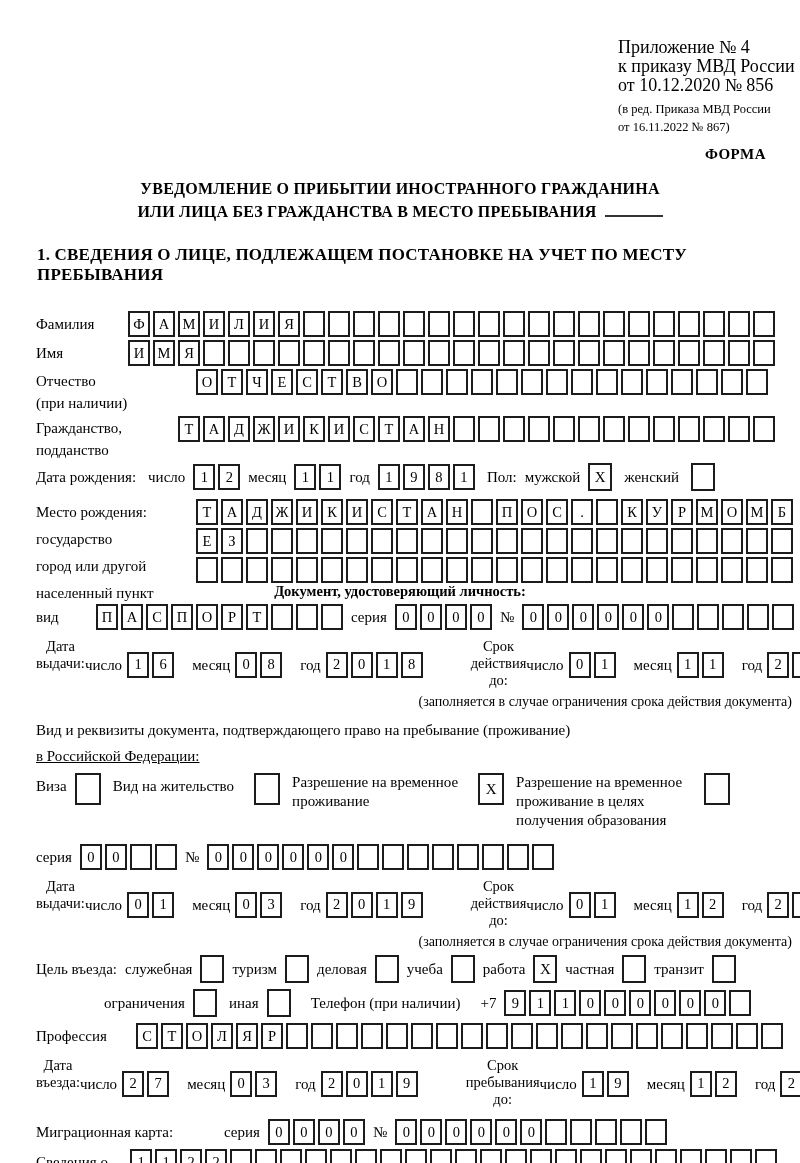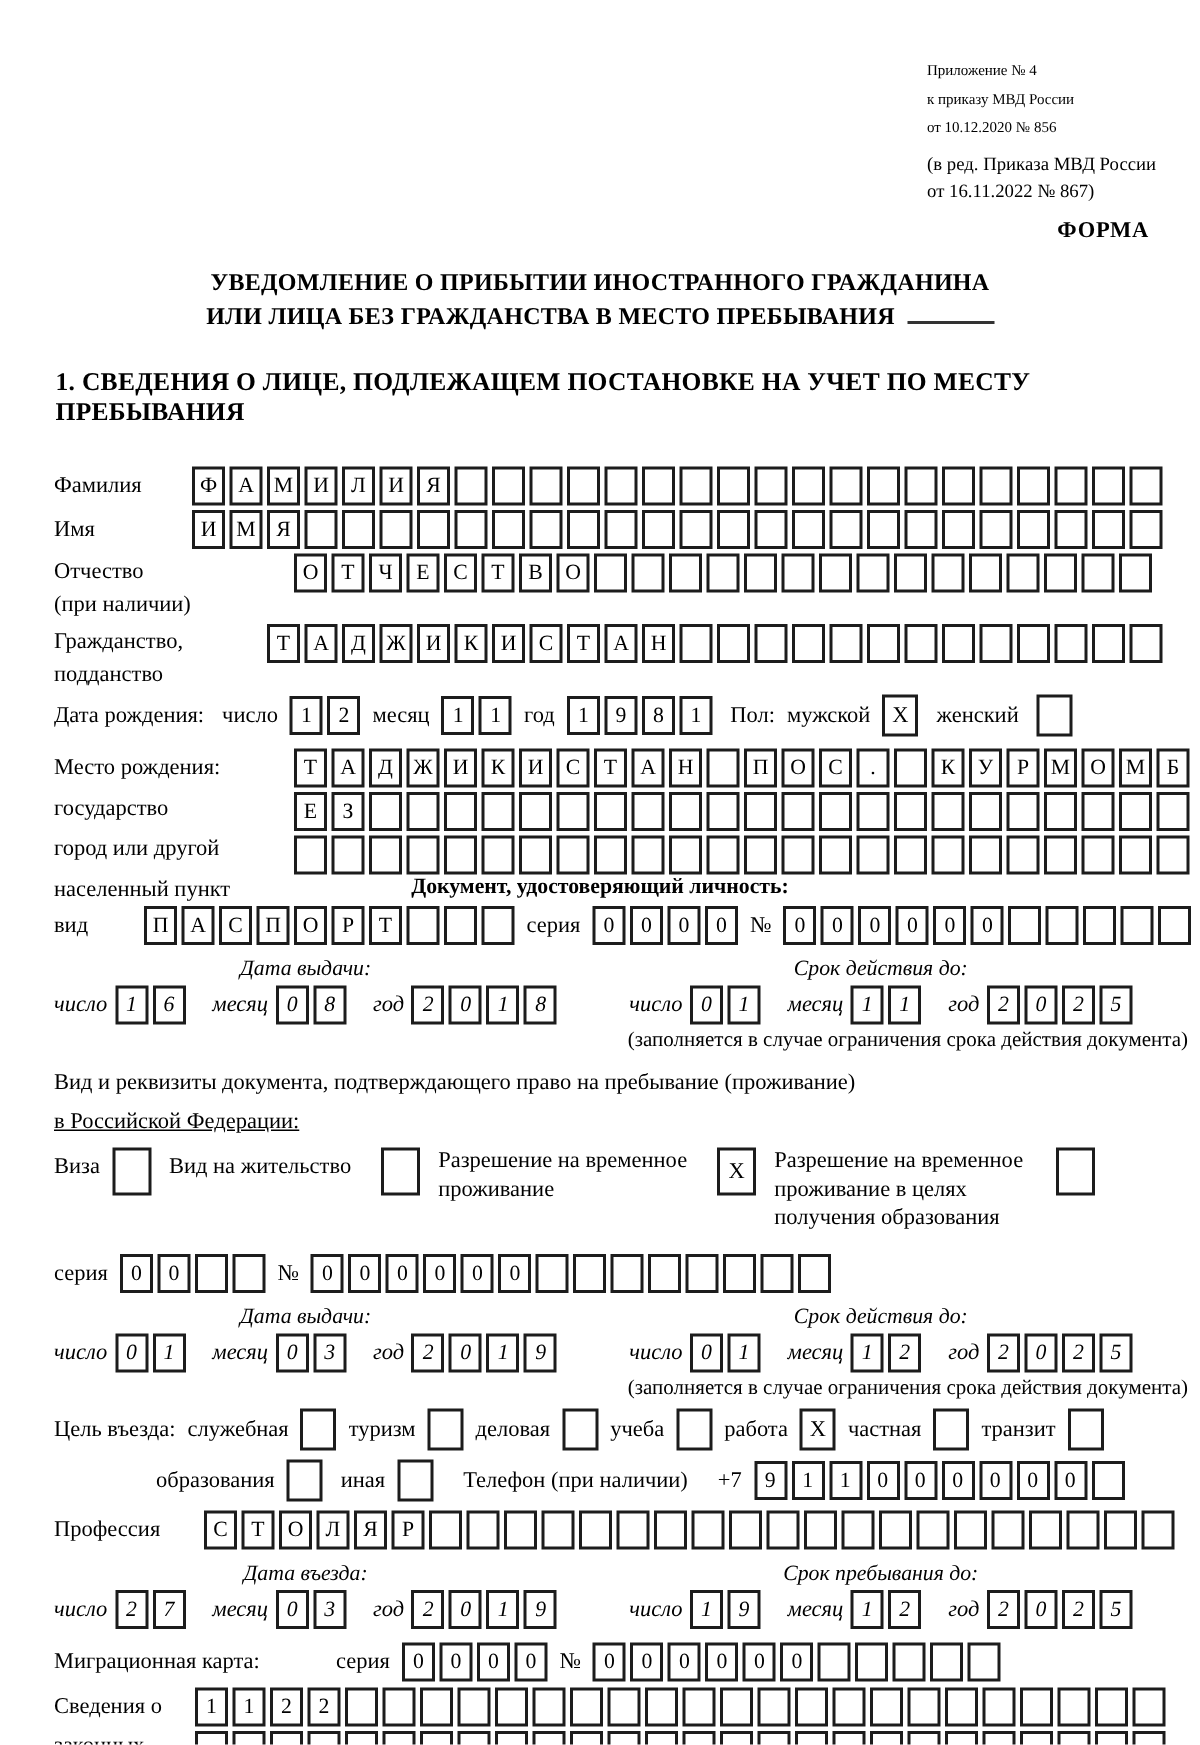--- a/index.html
+++ b/index.html
@@ -2,21 +2,21 @@
 <html><head>
 <meta charset="utf-8">
 <style>
   html,body{margin:0;padding:0;background:#fff;}
   body{
     width:800px;height:1163px;overflow:hidden;position:relative;
     font-family:"Liberation Serif","DejaVu Serif",serif;color:#000;font-size:15px;
   }
   .page{padding-top:38px;}
   
-  .hdr{margin-left:618px;font-size:10px;line-height:19px;}
+  .hdr{margin-left:618px;font-size:18px;line-height:19px;}
   .hdr-sub{margin-left:618px;font-size:12.5px;line-height:18px;margin-top:5px;}
   .forma{font-weight:bold;font-size:15px;text-align:right;padding-right:34px;margin-top:10px;letter-spacing:.5px;}
   
   .title{ text-align:center;font-weight:bold;font-size:16px;line-height:23px;margin-top:14px;letter-spacing:.2px;}
   .blank-line{display:inline-block;width:58px;border-bottom:2px solid #333;height:14px;margin-left:8px;}
   .sec-heading{font-weight:bold;font-size:17px;margin:22px 0 0 37px;letter-spacing:.2px;}
   
   .row{display:flex;align-items:flex-start;margin-left:36px;margin-top:3px;}
   .lbl{line-height:26px;white-space:nowrap;}
   .lbl2{line-height:20px;}
@@ -26,21 +26,21 @@
   .cb{box-sizing:border-box;width:24px;min-width:24px;height:28px;border:2px solid #1c1c1c;
       display:flex;align-items:center;justify-content:center;font-size:15px;background:#fff;}
   .cb.tall{width:26px;min-width:26px;height:32px;}
   .w92{width:92px;min-width:92px;}
   .w160{width:160px;min-width:160px;}
   .w142{width:142px;min-width:142px;}
   .w94{width:94px;min-width:94px;}
   .stack{display:flex;flex-direction:column;gap:3px;}
   .doc-heading{text-align:center;font-weight:bold;font-size:14.5px;margin-top:10px;}
   .dates-row{display:flex;margin-left:36px;margin-top:8px;}
-  .date-group{display:flex;flex-direction:column;font-style:italic;}
+  .date-group{display:flex;flex-direction:row;}
   .date-heading{text-align:center;font-size:14.5px;margin-bottom:2px;}
   .date-line{display:flex;align-items:center;gap:5px;}
   .date-line .lbl{line-height:26px;}
   .footnote{font-size:14px;text-align:right;margin:3px 8px 0 0;}
   .gap8{width:8px;min-width:8px;} .gap12{width:12px;min-width:12px;} .gap20{width:20px;min-width:20px;}
   .optlbl{text-align:left;line-height:19px;}
   .intro{margin-left:36px;margin-top:9px;line-height:22px;}
 </style>
 </head>
 <body>
@@ -543,21 +543,21 @@
     <span class="lbl">частная</span>
     <span class="gap8"></span>
     <span class="cb"></span>
     <span class="gap8"></span>
     <span class="lbl">транзит</span>
     <span class="gap8"></span>
     <span class="cb"></span>
   </div>
 
   <div class="row" style="margin-top:6px;align-items:center;padding-left:68px;">
-    <span class="lbl">образования</span>
+    <span class="lbl">ограничения</span>
     <span class="gap8"></span>
     <span class="cb"></span>
     <span class="gap12"></span>
     <span class="lbl">иная</span>
     <span class="gap8"></span>
     <span class="cb"></span>
     <span class="gap20"></span>
     <span class="lbl">Телефон (при наличии)</span>
     <span class="gap20"></span>
     <span class="lbl">+7</span>

